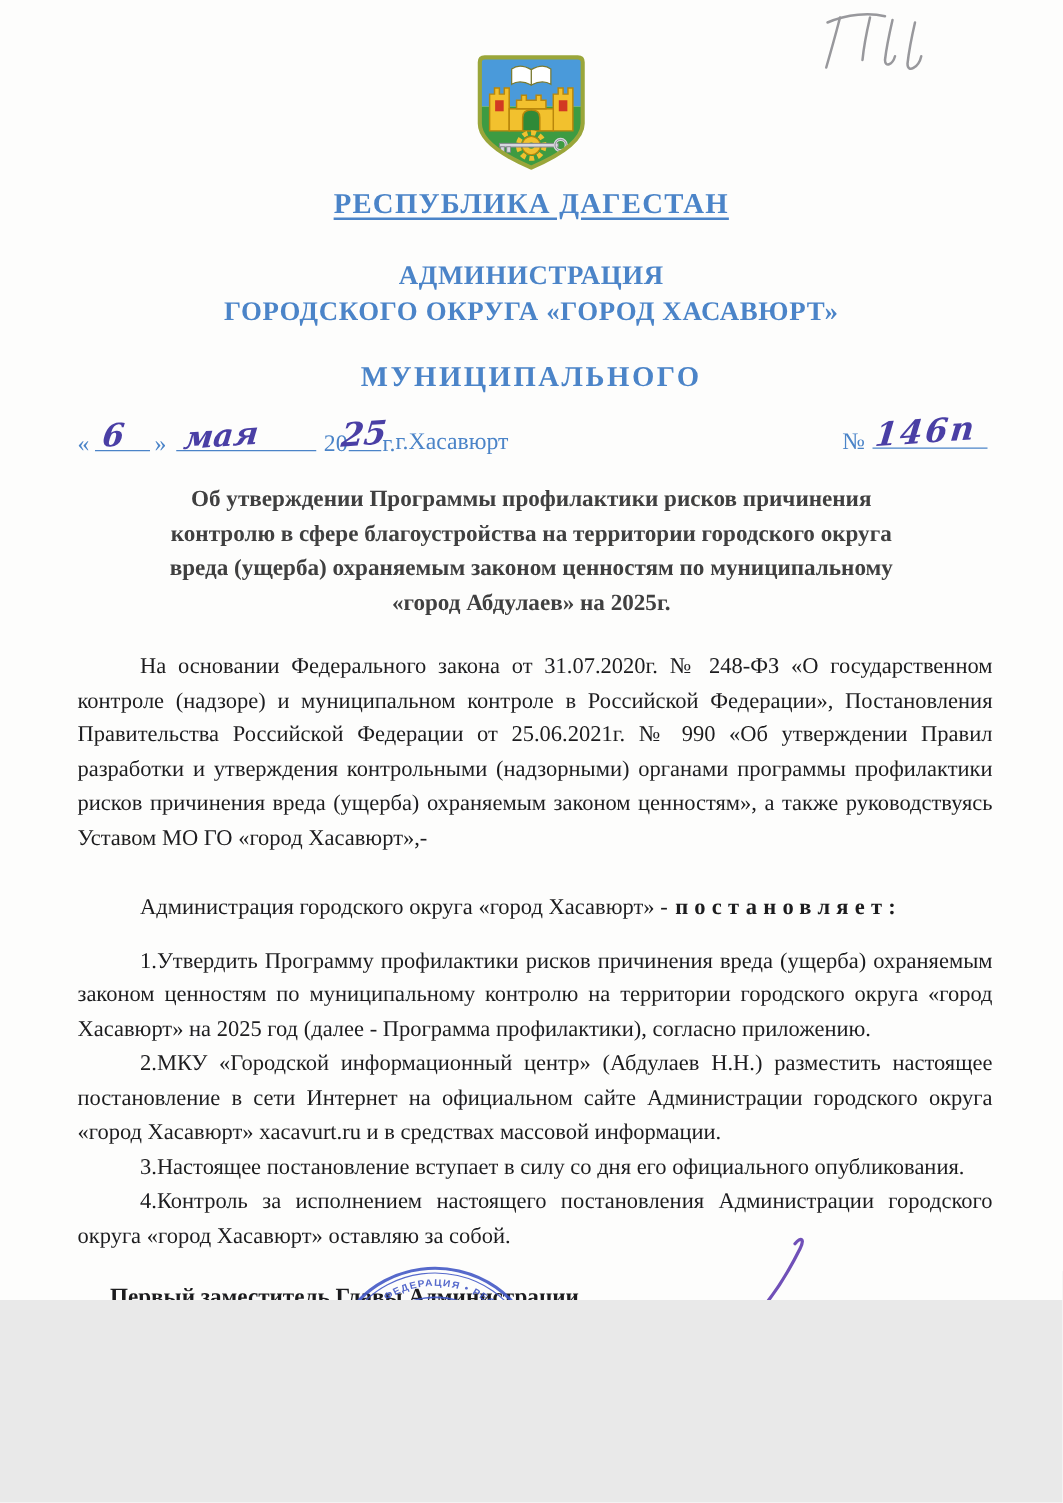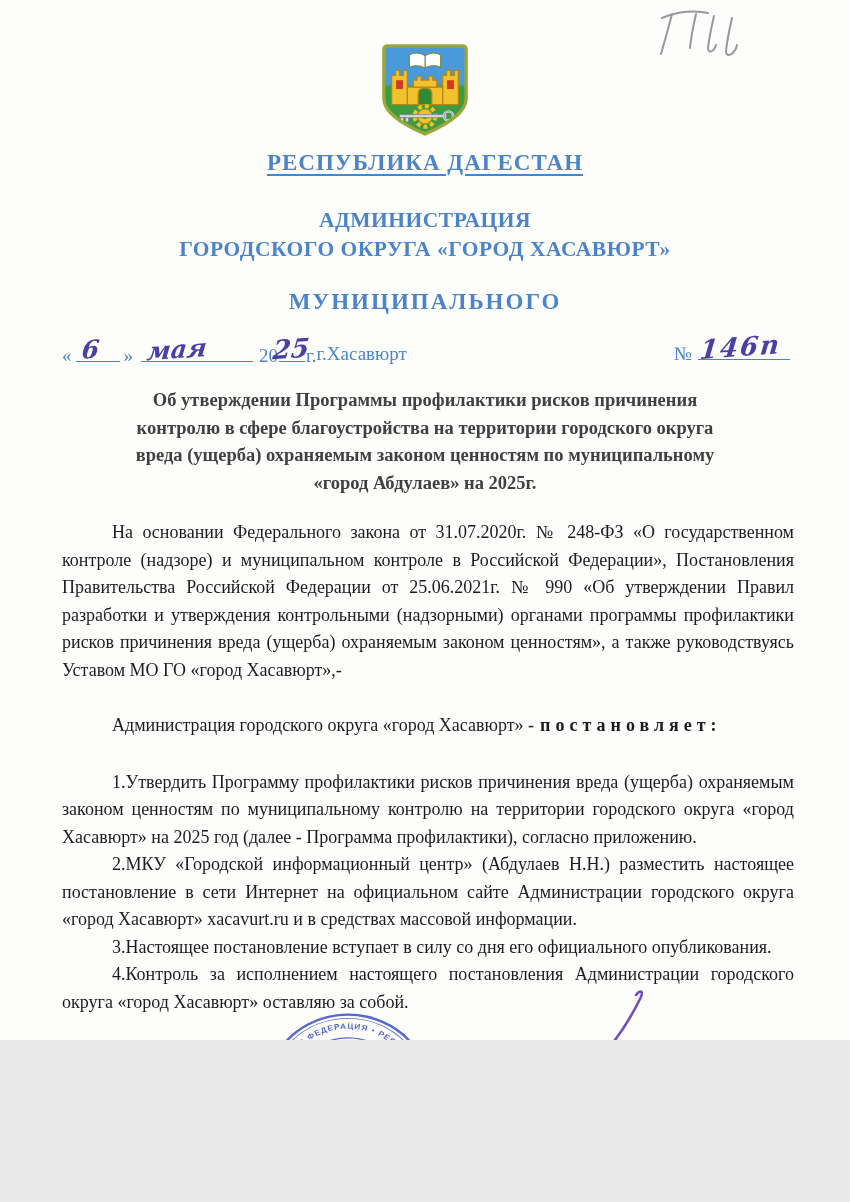--- a/index.html
+++ b/index.html
@@ -40,21 +40,21 @@
   .date-place{ flex:1; text-align:left; padding-bottom:2px; }
   .date-num{ white-space:nowrap; padding-bottom:2px;}
   
   .doc-title{ margin-top:20px; text-align:center; font-weight:bold; font-size:18.5px; line-height:27.5px; color:#404040; }
   
   .body-text{ padding:0 56px 0 62px; font-size:18px; line-height:27.5px; text-align:justify; }
   .body-text p{ text-indent:50px; }
   .preamble{ margin-top:22px; }
   .resolve{ margin-top:28px; }
   .resolve .spaced{ font-weight:bold; letter-spacing:5px; margin-left:6px;margin-top:19px; }
-  .items{ margin-top:29px; }
+  .items{ margin-top:15px; }
   
   .sig-block{ position:relative; margin-top:23px; padding:0 56px 0 88px; font-weight:bold; font-size:18.5px; line-height:26px; }
   .sig-line2{ text-indent:28px; }
   .sig-name{ position:absolute; right:72px; top:20px; font-weight:bold; font-size:19px; }
   .stamp-wrap{ position:absolute; left:262px; top:1004px; width:172px; height:172px; transform:scale(1,.93) rotate(-8deg); opacity:.88; }
   .signature-svg{ position:absolute; left:428px; top:985px; width:340px; height:130px; }
 </style>
 </head>
 <body>
 

